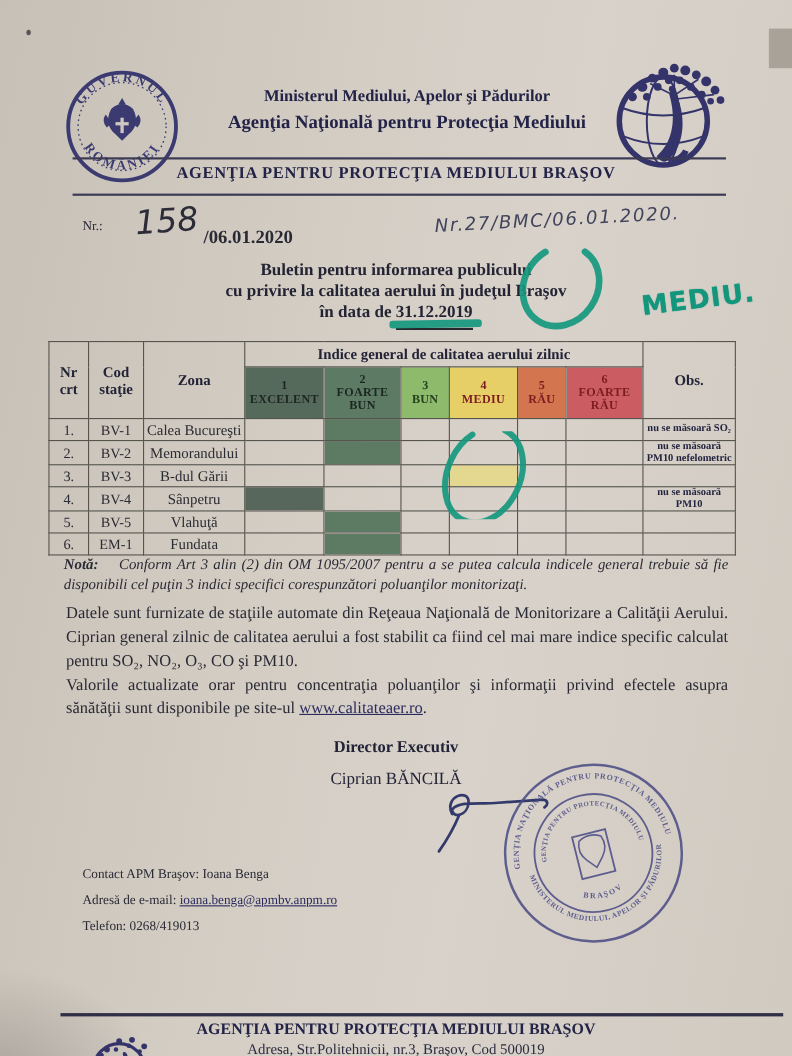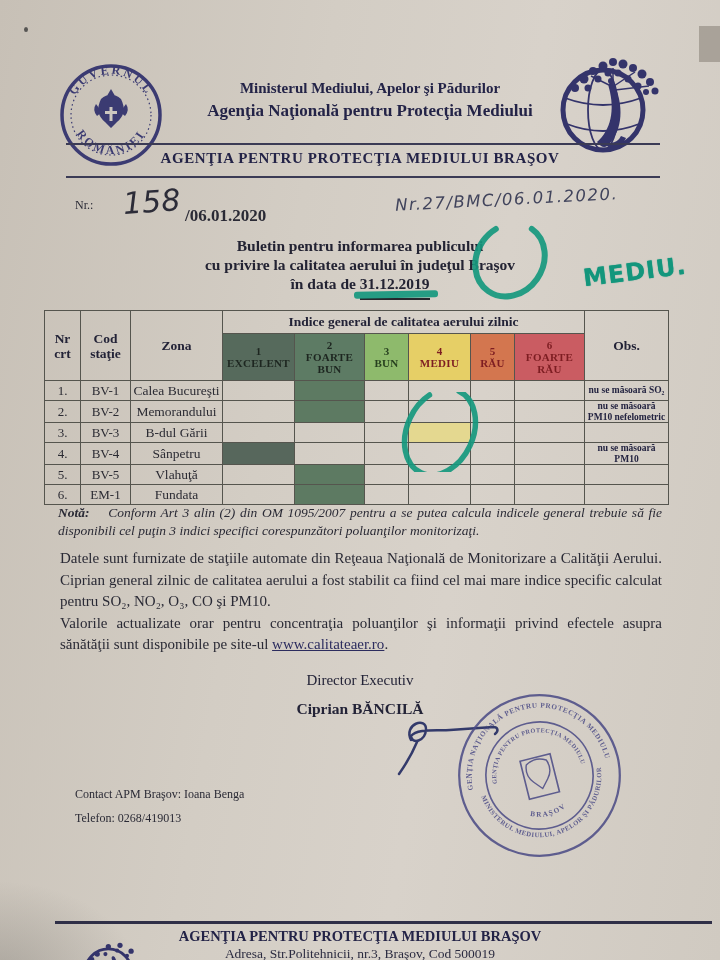--- a/index.html
+++ b/index.html
@@ -63,22 +63,22 @@
   
   .nota{position:absolute;left:58px;top:504px;width:604px;font-style:italic;font-size:13.5px;
         line-height:17.5px;text-align:justify;}
   .nota b{font-weight:bold;}
   .bodytext{position:absolute;left:60px;top:548px;width:602px;font-size:15px;line-height:21.5px;
             text-align:justify;}
   .bodytext .p2{margin-top:0;}
   a.doc-link{color:#2c2c5e;text-decoration:underline;}
 
   
-  .role{position:absolute;left:0;top:672px;width:720px;text-align:center;font-weight:normal;font-size:15px;color:#232337;}
-  .dname{position:absolute;left:0;top:700px;width:720px;text-align:center;font-weight:bold;font-size:15.5px;color:#232337;}
+  .role{position:absolute;left:0;top:672px;width:720px;text-align:center;font-weight:bold;font-size:15px;color:#232337;}
+  .dname{position:absolute;left:0;top:700px;width:720px;text-align:center;font-weight:normal;font-size:15.5px;color:#232337;}
   .sig{position:absolute;left:395px;top:706px;}
   .stamp{position:absolute;left:452px;top:688px;transform:rotate(-14deg);opacity:.85;}
 
   
   .contact{position:absolute;left:75px;top:783px;font-size:12px;line-height:23.5px;}
 
   
   .f-rule{position:absolute;left:55px;top:921px;width:657px;height:2.5px;background:#2f2f47;}
   .f-agency{position:absolute;left:0;top:928px;width:720px;text-align:center;font-weight:bold;
             font-size:14.5px;color:#232347;}
@@ -358,20 +358,21 @@
     <text font-family="Liberation Serif, serif" font-size="6" font-weight="bold" fill="#4a4a85" letter-spacing="0.4">
       <textPath href="#st-it" startOffset="50%" text-anchor="middle">AGENŢIA PENTRU PROTECŢIA MEDIULUI</textPath>
     </text>
     <text font-family="Liberation Serif, serif" font-size="7" font-weight="bold" fill="#4a4a85" letter-spacing="1.5">
       <textPath href="#st-ib" startOffset="50%" text-anchor="middle">BRAŞOV</textPath>
     </text>
   </svg>
 
   <div class="contact">
     <div>Contact APM Braşov: Ioana Benga</div>
+    <div><span>Adresă de e-mail: </span><a class="doc-link" href="#">ioana.benga@apmbv.anpm.ro</a></div>
     <div>Telefon: 0268/419013</div>
   </div>
 
   <div class="f-rule"></div>
   <div class="f-agency">AGENŢIA PENTRU PROTECŢIA MEDIULUI BRAŞOV</div>
   <div class="f-address">Adresa, Str.Politehnicii, nr.3, Braşov, Cod 500019</div>
   <svg class="f-logo" width="70" height="70" viewBox="0 0 120 120">
     <g stroke="#34346b" fill="none">
       <circle cx="52" cy="62" r="40" stroke-width="5"></circle>
       <path d="M14,50 Q52,64 90,50" stroke-width="1.8"></path>

